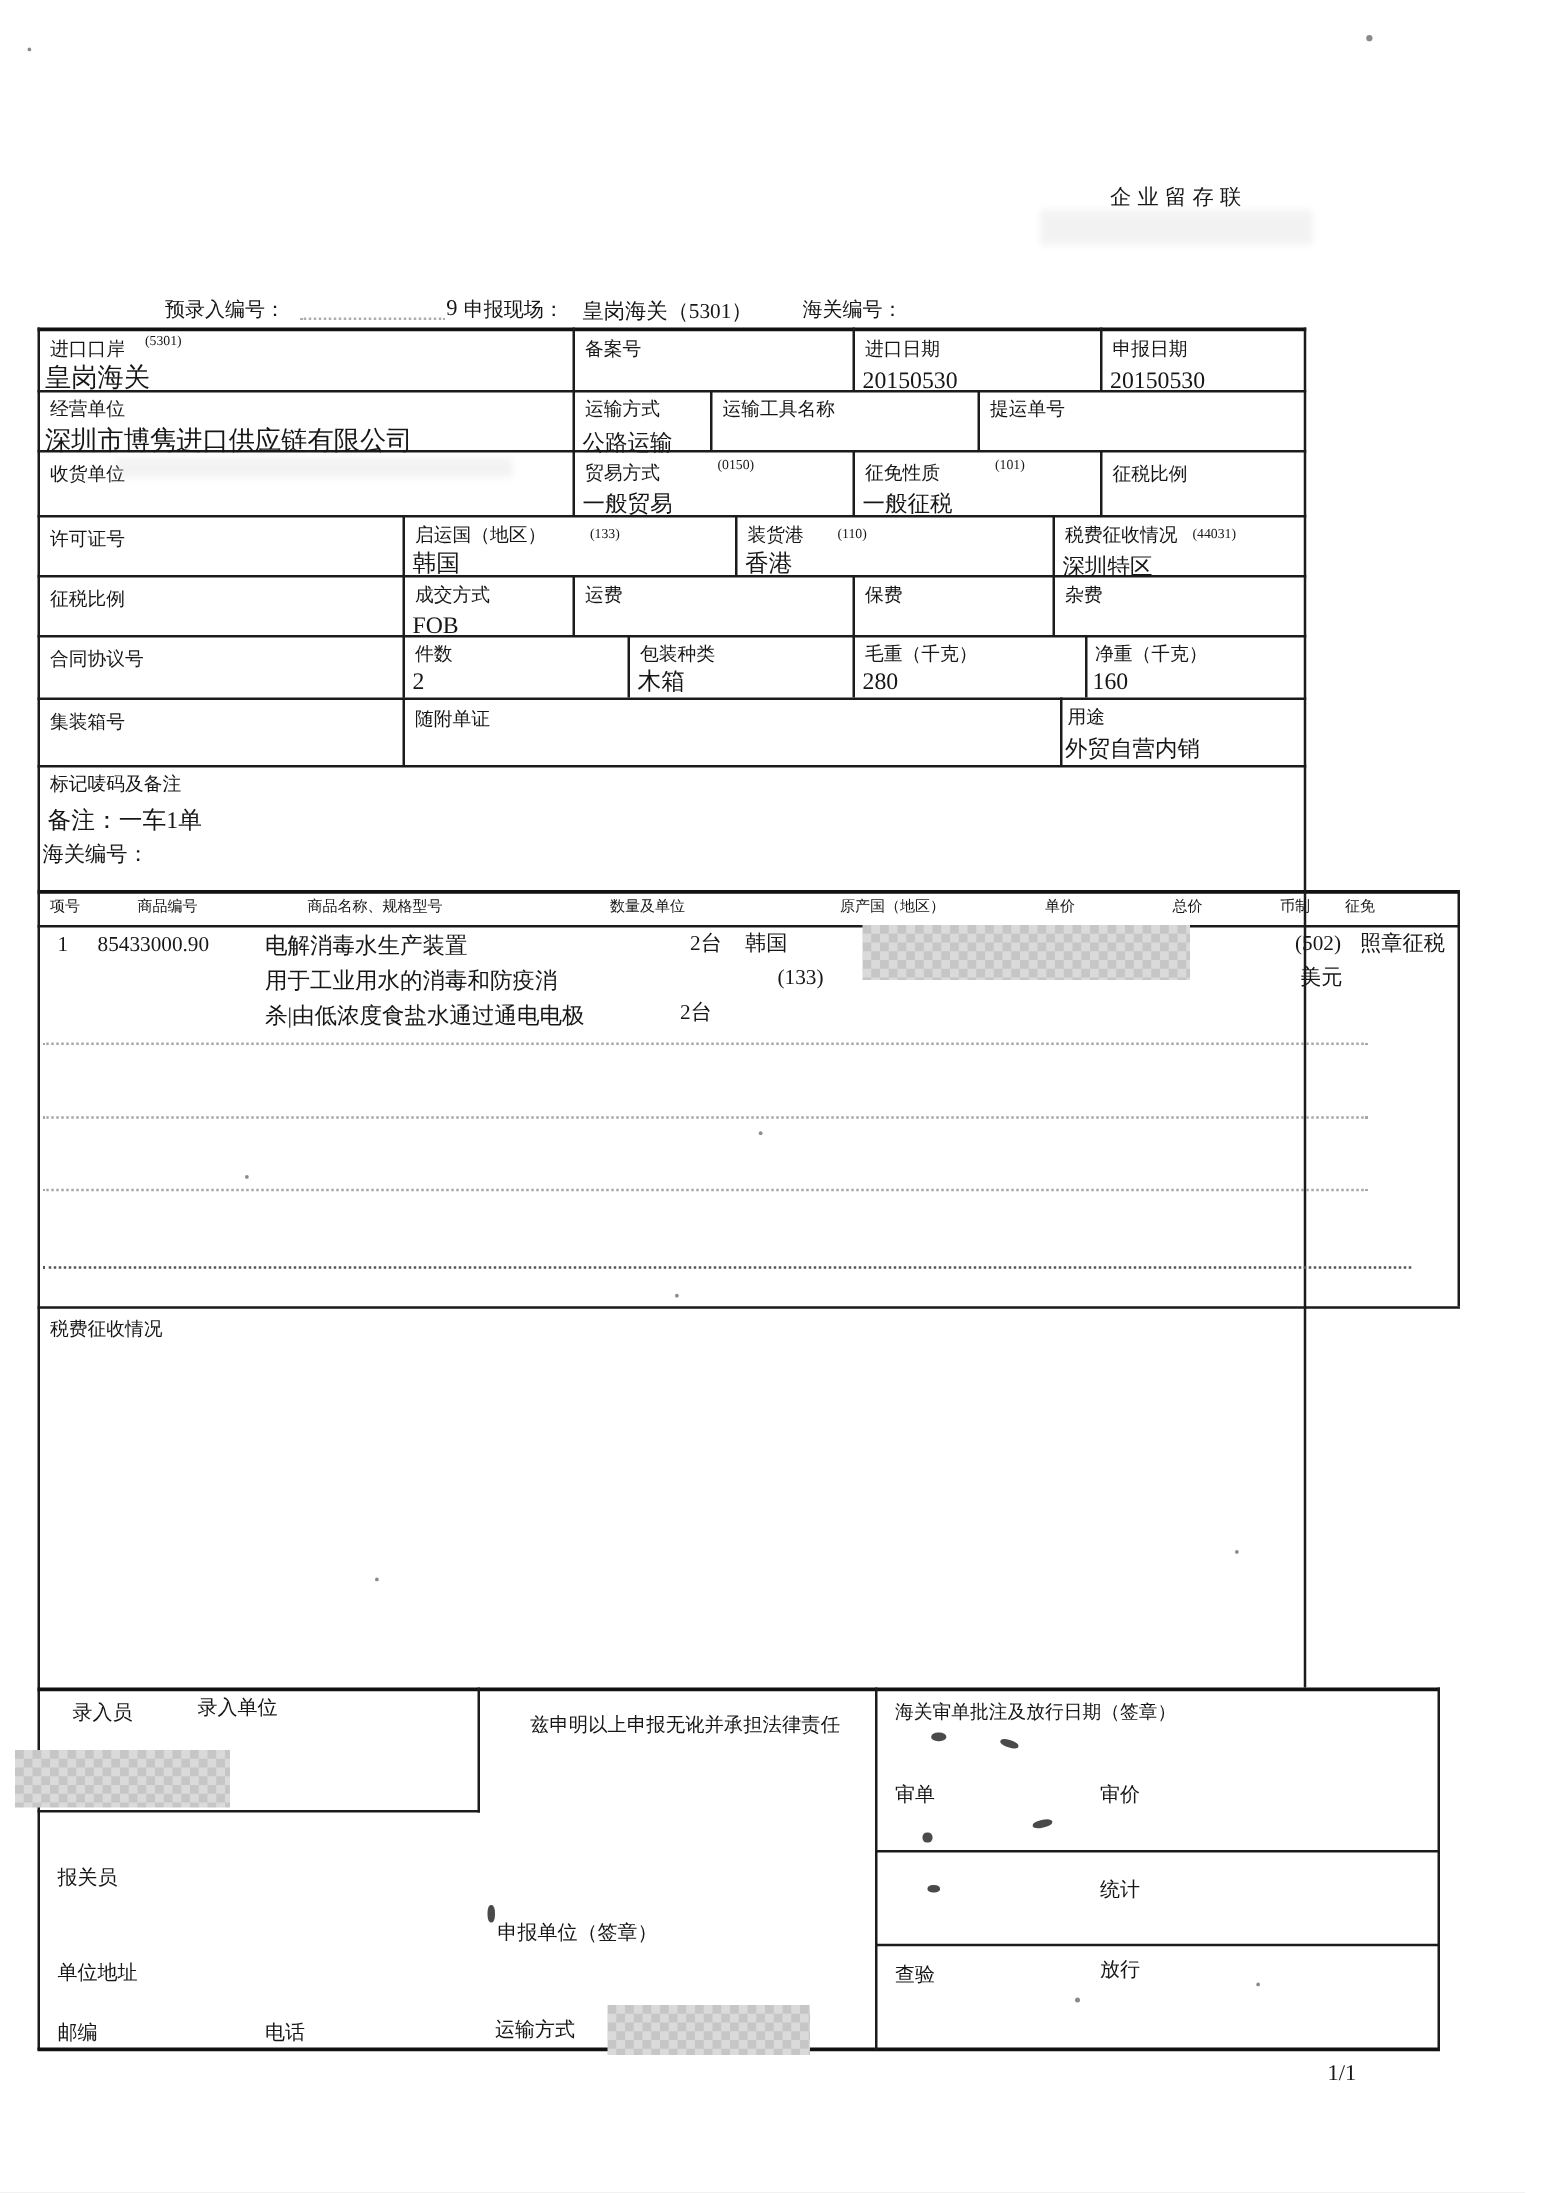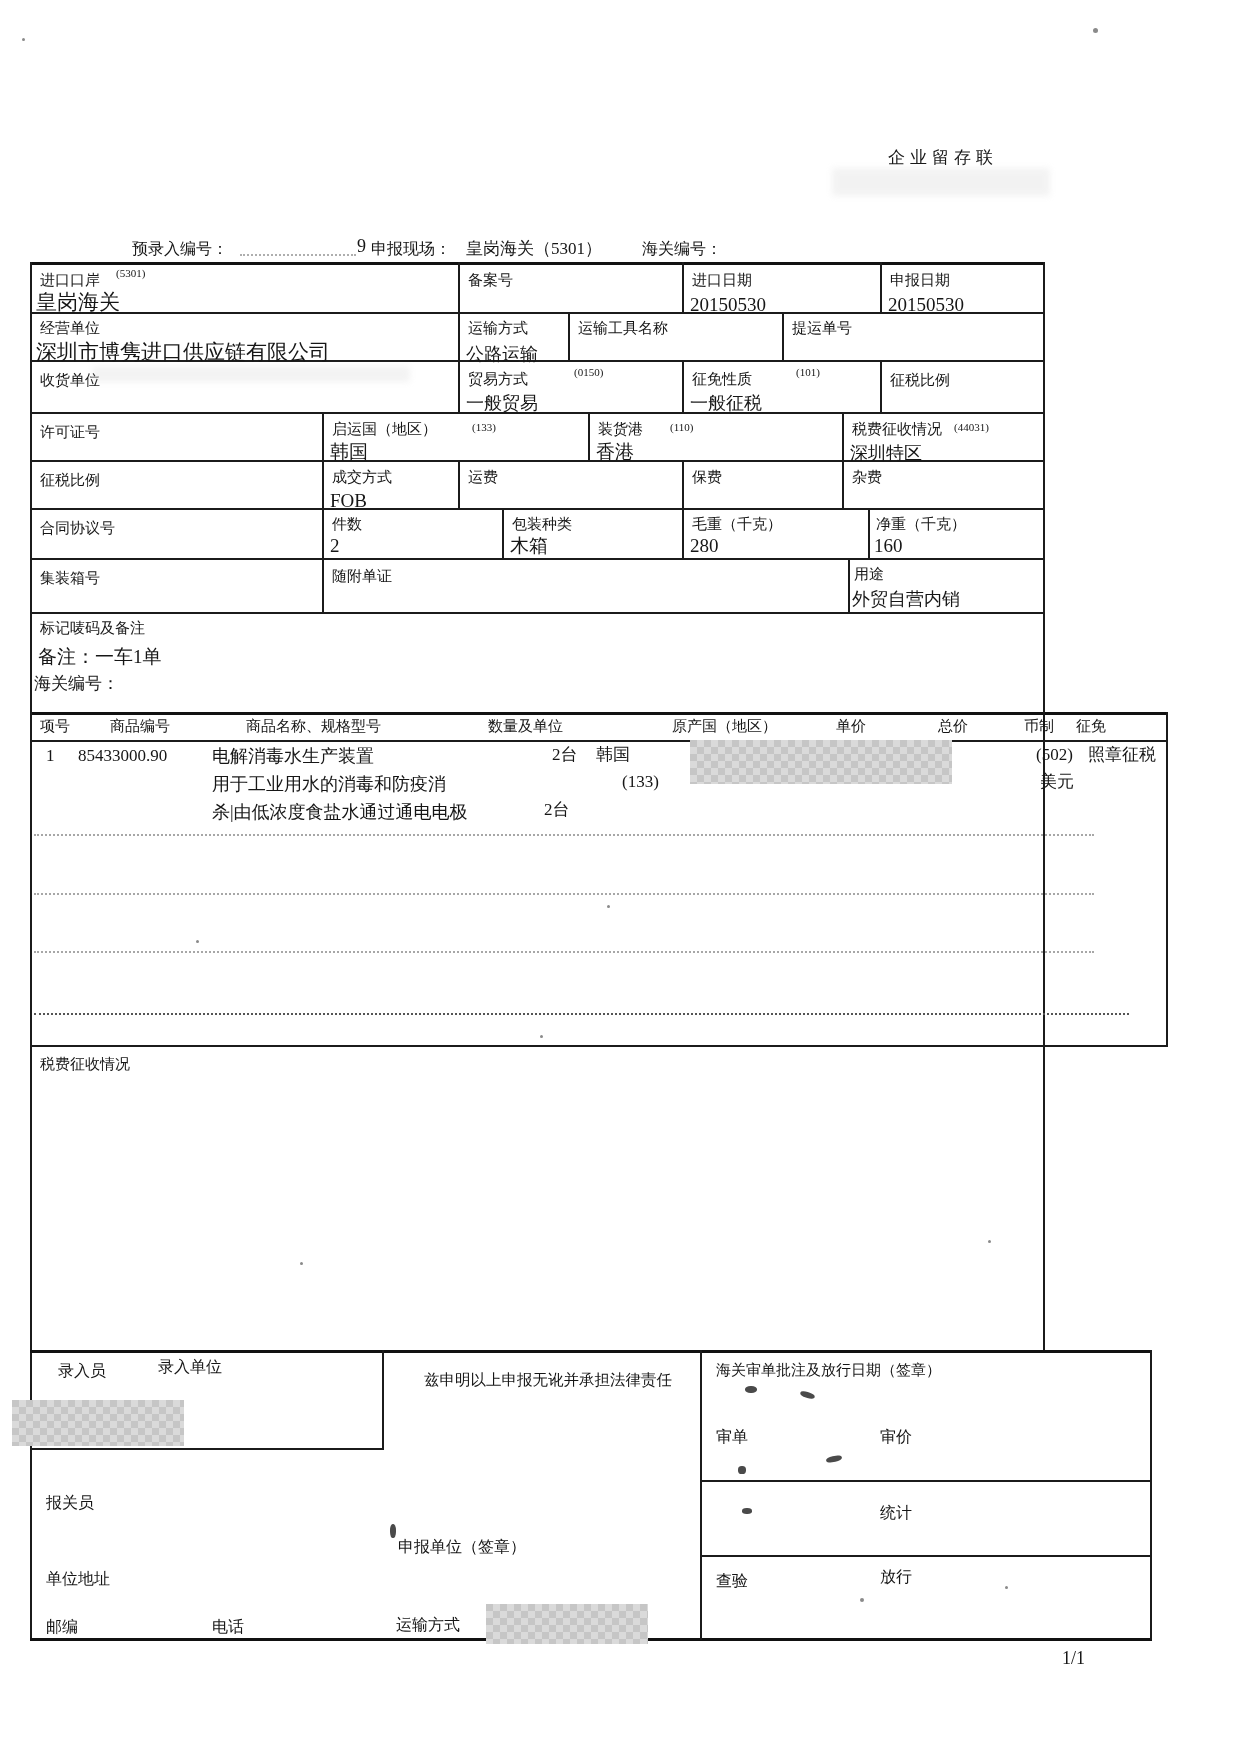--- a/index.html
+++ b/index.html
@@ -5,21 +5,21 @@
   html,body{margin:0;padding:0;background:#e8e8e8;}
   .sheet{position:relative;width:1240px;height:1754px;background:#ffffff;overflow:hidden;
          font-family:"Liberation Serif","DejaVu Serif",serif;color:#161616;}
   .abs{position:absolute;white-space:nowrap;}
   .lbl{font-size:15px;line-height:1.15;}
   .lbl2{font-size:16px;line-height:1.15;}
   .code{font-size:11px;}
   .val{font-size:19px;line-height:1.2;}
   .big{font-size:21px;}
   .med{font-size:18px;}
-  .gh{font-size:15px;}
+  .gh{font-size:12px;}
   .gd{font-size:17px;line-height:1.2;}
   .title{font-size:30px;font-weight:bold;letter-spacing:3px;}
   .copy{font-size:17px;letter-spacing:5px;}
   .hl{position:absolute;height:2px;background:#1b1b1b;}
   .hl3{position:absolute;height:3px;background:#111;}
   .vl{position:absolute;width:2px;background:#1b1b1b;}
   .dot{position:absolute;border-top:2px dotted #8a8a8a;opacity:.75;}
   .dot2{position:absolute;border-top:2px dotted #555;}
   .mosaic{position:absolute;background:repeating-conic-gradient(#dadada 0% 25%, #c6c6c6 0% 50%) 0 0/14px 14px;}
   .smudge2{position:absolute;background:#c9c9c9;filter:blur(3px);opacity:.22;}

